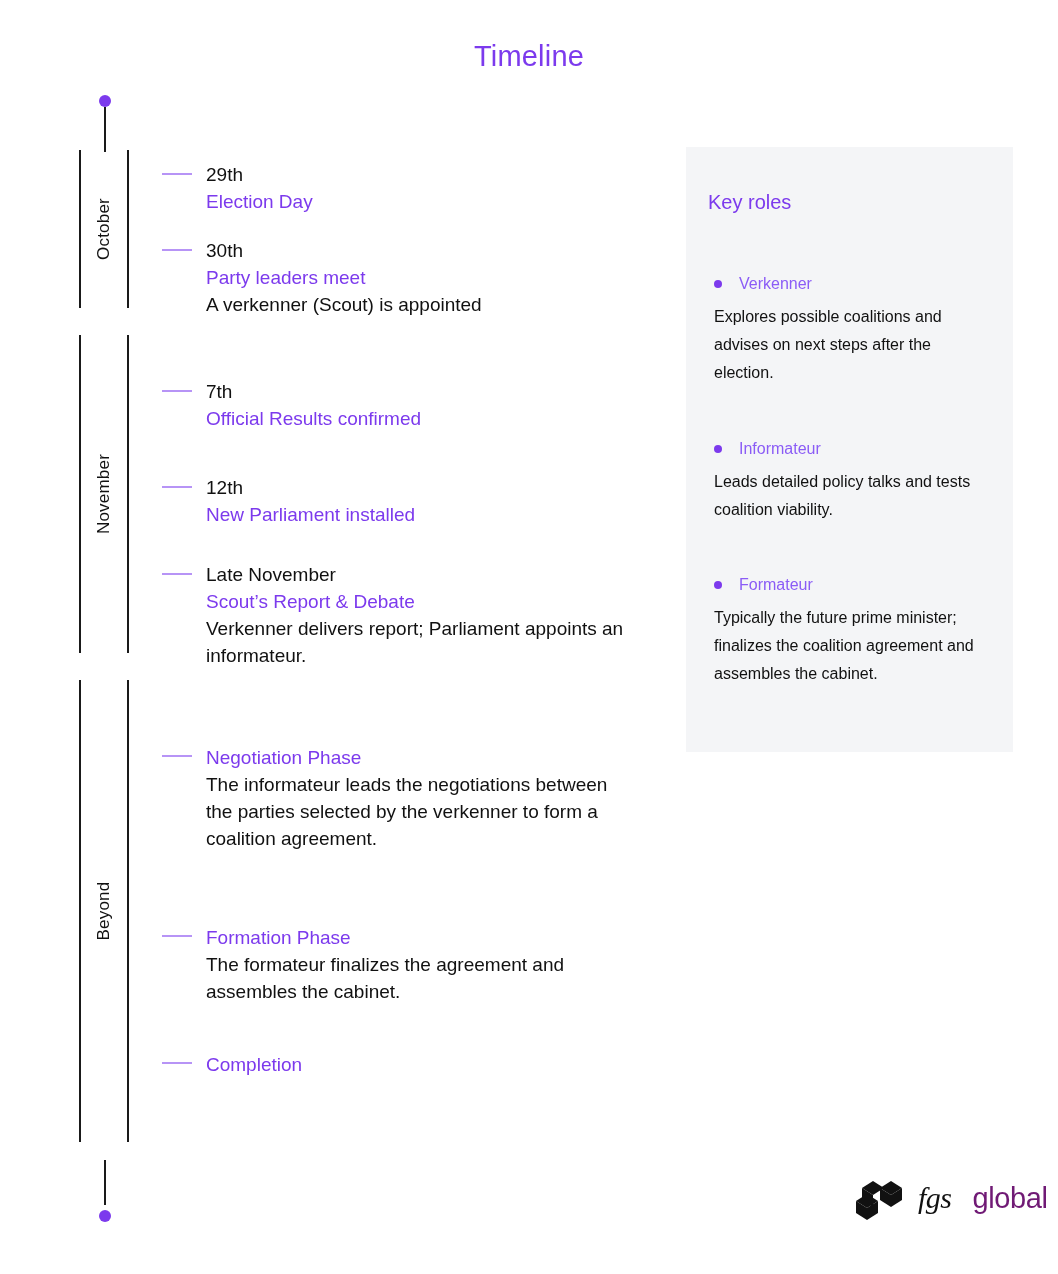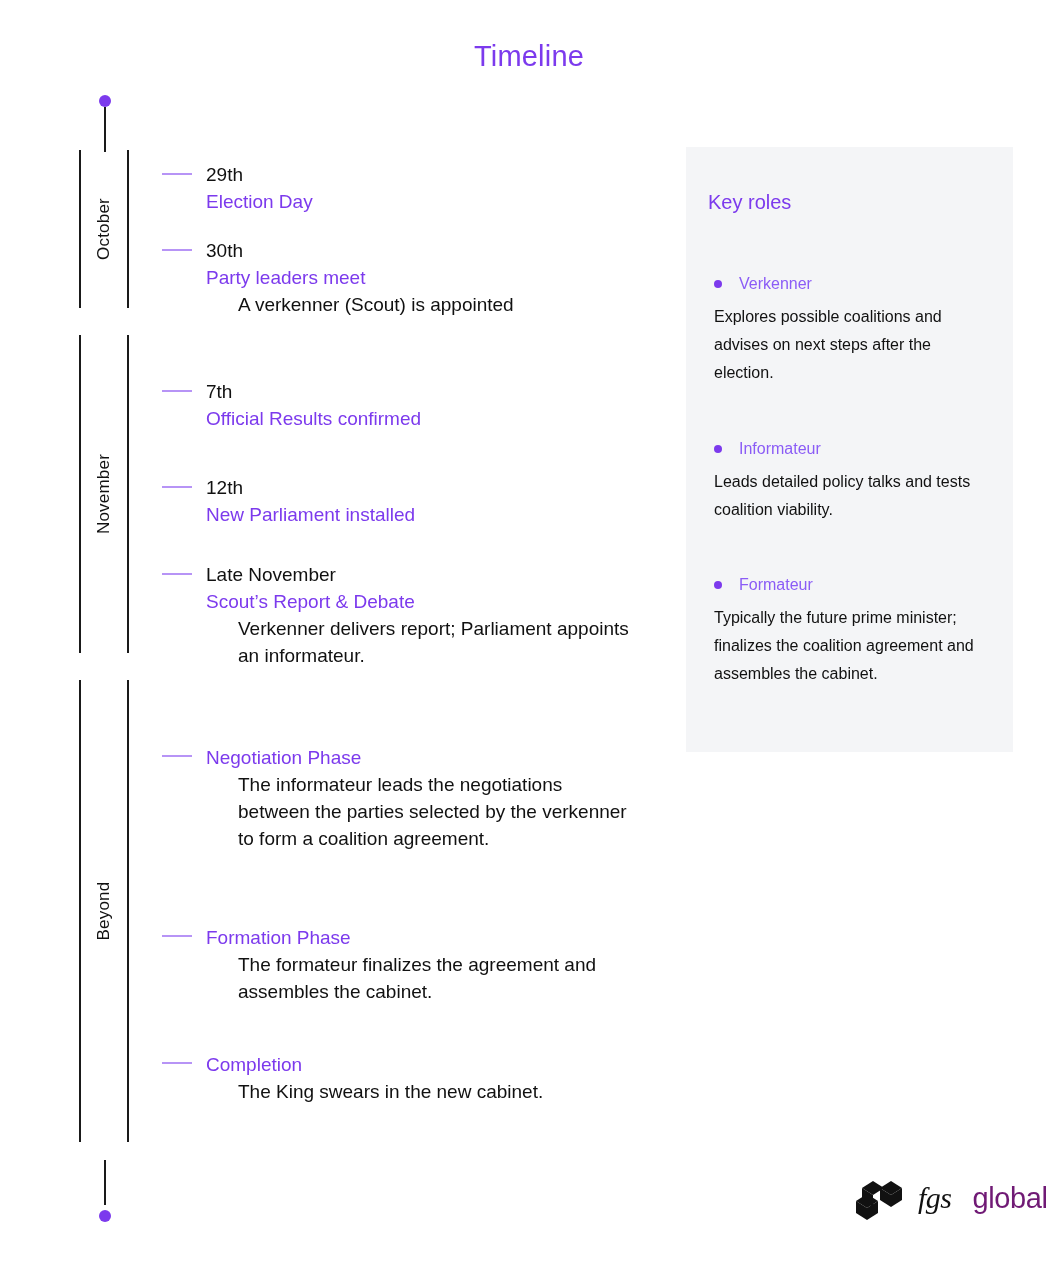--- a/index.html
+++ b/index.html
@@ -111,21 +111,20 @@
   }
   .event-head {
     font-size: 19px;
     line-height: 27px;
     color: #7c3aed;
   }
   .event-desc {
     font-size: 19px;
     line-height: 27px;
     color: #111111;
-    margin-left: 32px;
   }
 
   
   .roles-panel {
     position: absolute;
     left: 686px;
     top: 147px;
     width: 327px;
     height: 605px;
     background: #f4f5f7;
@@ -282,21 +281,20 @@
     <div class="event-body">
       <div class="event-head">Formation Phase</div>
       <div class="event-desc">The formateur finalizes the agreement and assembles the cabinet.</div>
     </div>
   </div>
 
   <div class="event" style="top:371px;">
     <div class="event-dash"></div>
     <div class="event-body">
       <div class="event-head">Completion</div>
-      <div class="event-desc">The King swears in the new cabinet.</div>
     </div>
   </div>
 </div>
 
 <div class="roles-panel">
   <div class="roles-title">Key roles</div>
 
   <div class="role" style="top:128px;">
     <div class="role-name-row">
       <span class="role-bullet"></span>

